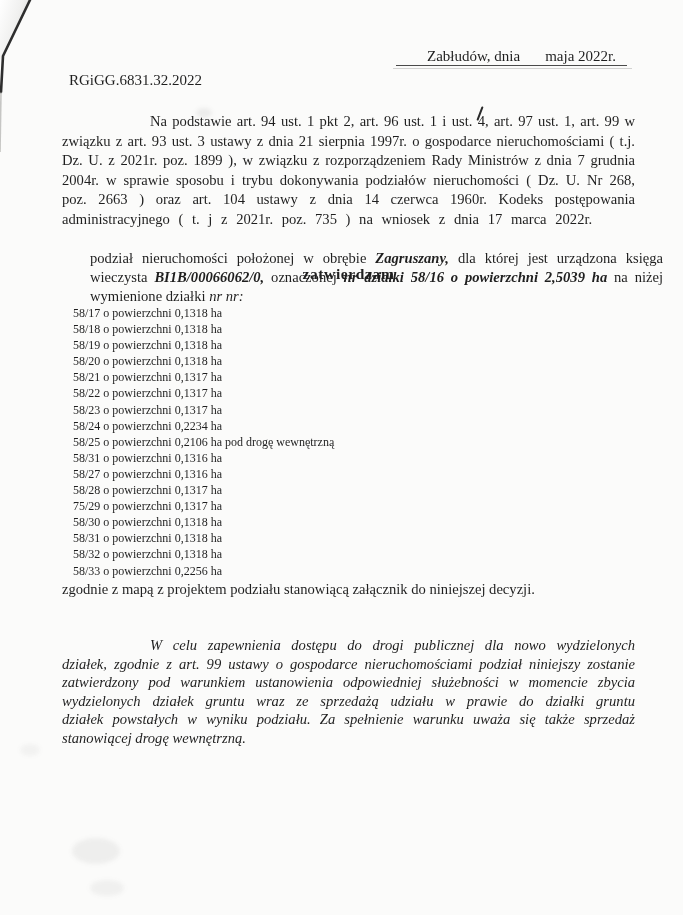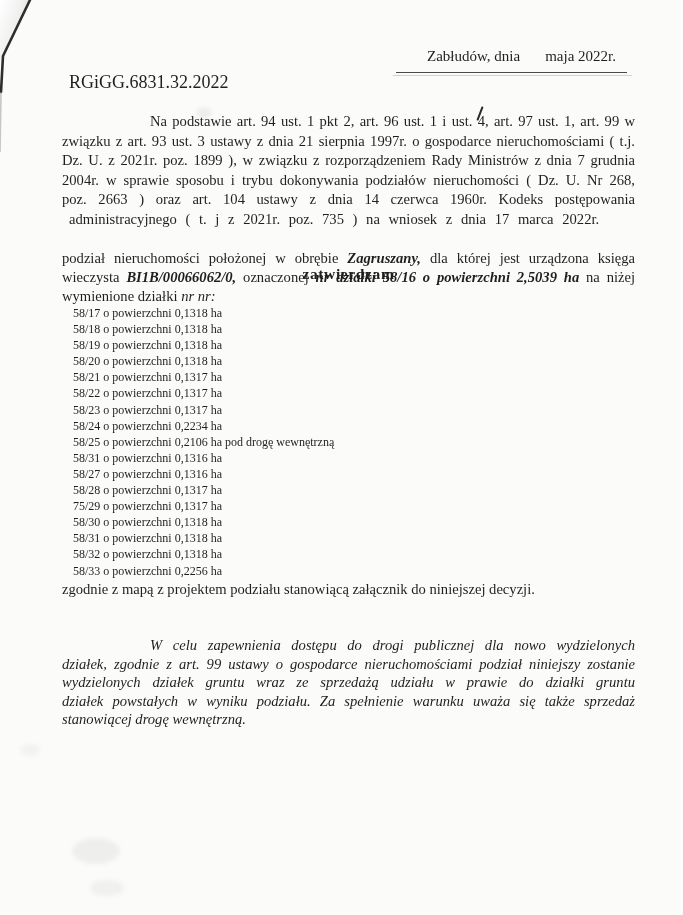--- a/index.html
+++ b/index.html
@@ -23,52 +23,52 @@
   .smudge.s3 { left: 90px;  top: 880px; width: 34px; height: 16px; background: rgba(70,70,70,0.06); }
   .smudge.s4 { left: 20px;  top: 744px; width: 20px; height: 12px; background: rgba(70,70,70,0.05); }
   .pen-tick {
     position: absolute; left: 479px; top: 106px;
     width: 2px; height: 15px; background: #2a2a2a;
     transform: rotate(21deg); border-radius: 1px;
   }
   
   .date-block {
     position: absolute; left: 396px; top: 48px; width: 231px;
-    font-size: 15px; padding-bottom: 7px;
+    font-size: 15px; padding-bottom: 0;
     border-bottom: 1.4px solid #4a4a4a;
     white-space: nowrap;
   }
   .date-block::after {
     content: ""; position: absolute; left: -3px; right: -5px; bottom: -4px;
     height: 1px; background: rgba(0,0,0,0.16);
   }
   .date-pad { display: inline-block; width: 31px; }
   .day-gap  { display: inline-block; width: 25px; }
   .reference {
-    position: absolute; left: 69px; top: 72px; font-size: 18px;
+    position: absolute; left: 69px; top: 72px; font-size: 15px;
   }
   .doc-title {
     position: absolute; left: 62px; top: 90px; width: 573px;
     text-align: center; font-weight: bold; font-size: 18px;
     letter-spacing: 0.34em;
   }
   
   .block { position: absolute; left: 62px; width: 573px; }
   .jline { text-align: justify; text-align-last: justify; }
   .jline:last-child { text-align-last: left; }
   .legal { top: 112px; font-size: 14.6px; line-height: 19.6px; }
   .legal .jline:first-child { text-indent: 88px; }
-  .legal .jline:last-child { word-spacing: 5px; margin-left: 7px; }
+  .legal .jline:last-child { word-spacing: 5px; }
   .approve-heading {
     position: absolute; left: 62px; top: 229px; width: 573px;
     text-align: center; font-weight: bold; font-size: 15.5px;
     letter-spacing: 0.04em;
     margin-top: 36px;
   }
-  .approval { top: 249px; font-size: 14.6px; line-height: 19px; }
+  .approval { top: 249px; font-size: 14.6px; line-height: 19px; margin-left: 28px; }
   .seg-bi { font-weight: bold; font-style: italic; }
   .seg-i  { font-style: italic; }
   .plots {
     top: 305px; font-size: 12px; line-height: 16.1px;
     padding-left: 11px; width: 562px;
   }
   .plots .jline { text-align: left; text-align-last: left; }
   .map-note { top: 580px; font-size: 14.6px; line-height: 18px; }
   .condition { top: 600px; font-size: 14.6px; line-height: 18.6px; font-style: italic; }
   .condition .jline:first-child { text-indent: 88px; margin-top: 36px; }
@@ -135,18 +135,19 @@
       <div class="jline">58/31 o powierzchni 0,1318 ha</div>
       <div class="jline">58/32 o powierzchni 0,1318 ha</div>
       <div class="jline">58/33 o powierzchni 0,2256 ha</div>
     </div>
 
   <div class="block map-note">zgodnie z mapą z projektem podziału stanowiącą załącznik do niniejszej decyzji.</div>
 
   <div class="block para condition">
       <div class="jline">W celu zapewnienia dostępu do drogi publicznej dla nowo wydzielonych</div>
       <div class="jline">działek, zgodnie z art. 99 ustawy o gospodarce nieruchomościami podział niniejszy zostanie</div>
+      <div class="jline">zatwierdzony pod warunkiem ustanowienia odpowiedniej służebności w momencie zbycia</div>
       <div class="jline">wydzielonych działek gruntu wraz ze sprzedażą udziału w prawie do działki gruntu</div>
       <div class="jline">działek powstałych w wyniku podziału. Za spełnienie warunku uważa się także sprzedaż</div>
       <div class="jline">stanowiącej drogę wewnętrzną.</div>
     </div>
 
 </div>
 
 </body></html>

